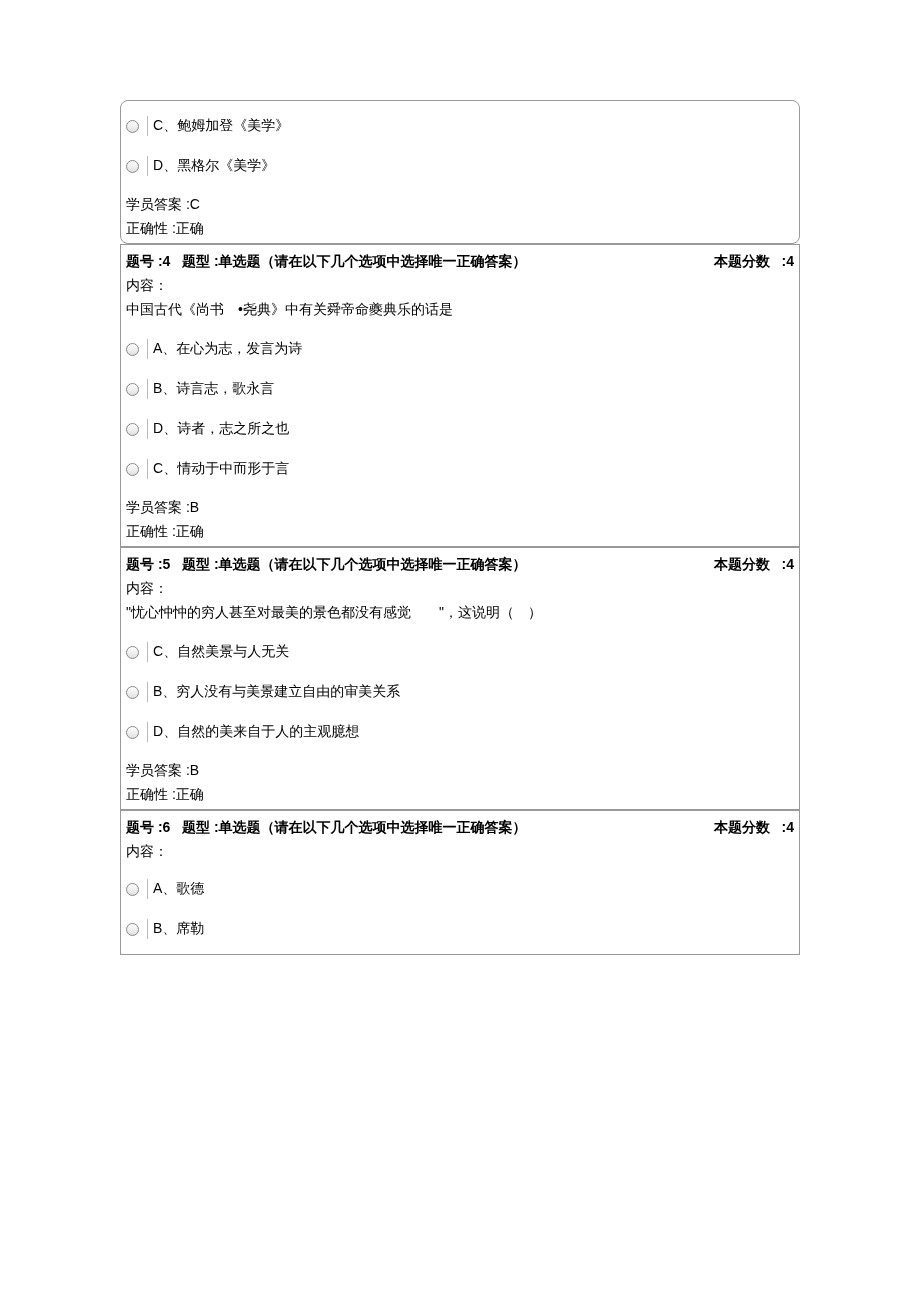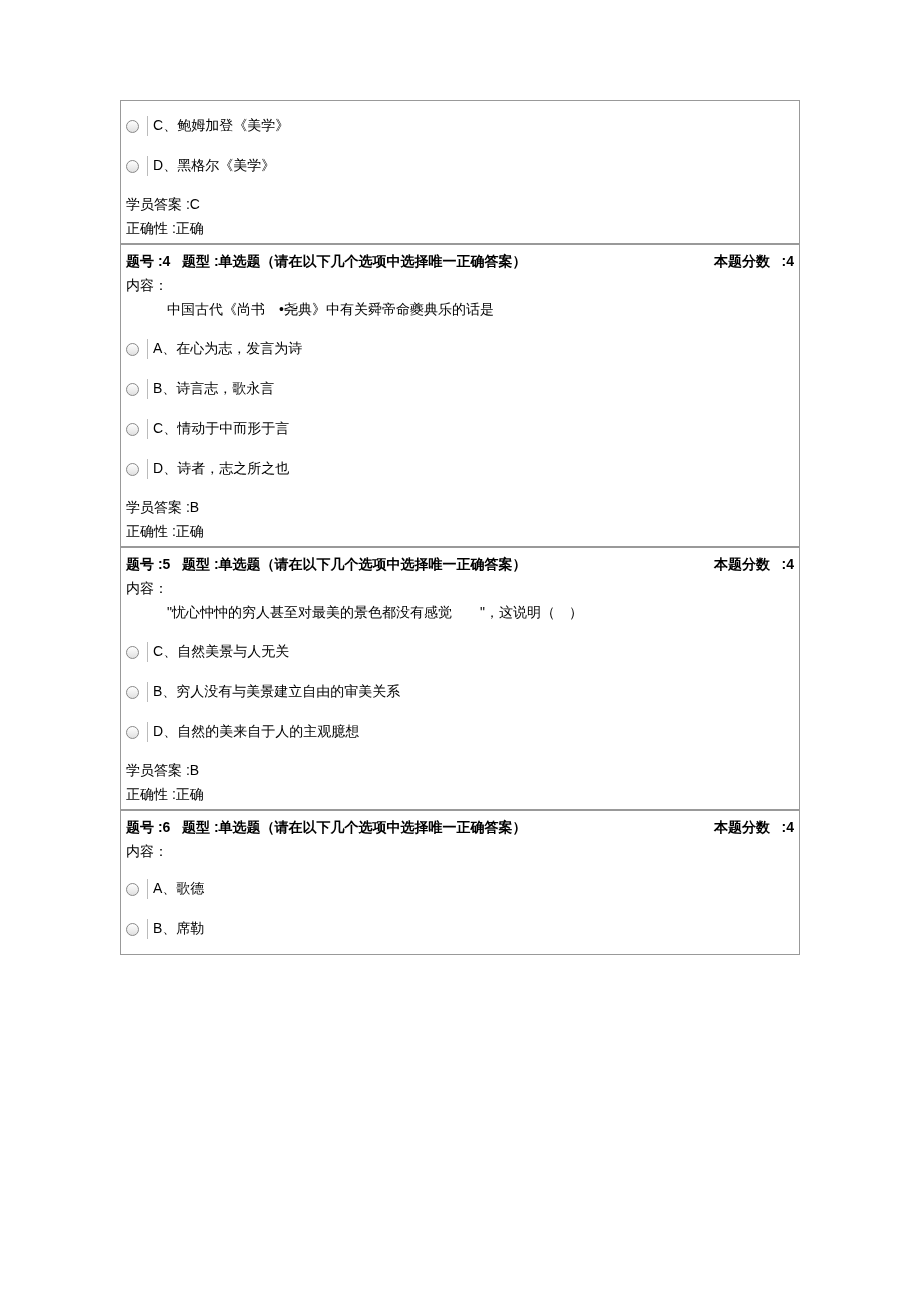--- a/index.html
+++ b/index.html
@@ -64,32 +64,31 @@
     }
     .header-row {
       display: flex;
       justify-content: space-between;
     }
     .content-label {
       padding: 3px 5px;
     }
     .question-text {
       padding: 3px 5px 5px 5px;
-      margin-left: 41px;
     }
     .options-group {
       padding: 5px 0;
     }
   </style>
 </head>
 <body>
 
 <div class="page-container">
 
-  <div class="question-block first" style="border-top: 1px solid #999;">
+  <div class="question-block first" style="border-top: 1px solid #999; border-radius: 8px;">
     <div class="options-group">
       <div class="option-row">
         <span class="radio-icon"></span>
         <span class="divider-line"></span>
         <span class="option-text">
           <span>C</span><span>、鲍姆加登《美学》</span>
         </span>
       </div>
       <div class="option-row">
         <span class="radio-icon"></span>
@@ -138,28 +137,28 @@
         <span class="radio-icon"></span>
         <span class="divider-line"></span>
         <span class="option-text">
           <span>B</span><span>、诗言志，歌永言</span>
         </span>
       </div>
       <div class="option-row">
         <span class="radio-icon"></span>
         <span class="divider-line"></span>
         <span class="option-text">
+          <span>D</span><span>、诗者，志之所之也</span>
+        </span>
+      </div>
+      <div class="option-row">
+        <span class="radio-icon"></span>
+        <span class="divider-line"></span>
+        <span class="option-text">
           <span>C</span><span>、情动于中而形于言</span>
-        </span>
-      </div>
-      <div class="option-row">
-        <span class="radio-icon"></span>
-        <span class="divider-line"></span>
-        <span class="option-text">
-          <span>D</span><span>、诗者，志之所之也</span>
         </span>
       </div>
     </div>
     <div class="answer-line">
       <span>学员答案</span>
       <span>:B</span>
     </div>
     <div class="correctness-line">
       <span>正确性</span>
       <span>:正确</span>

